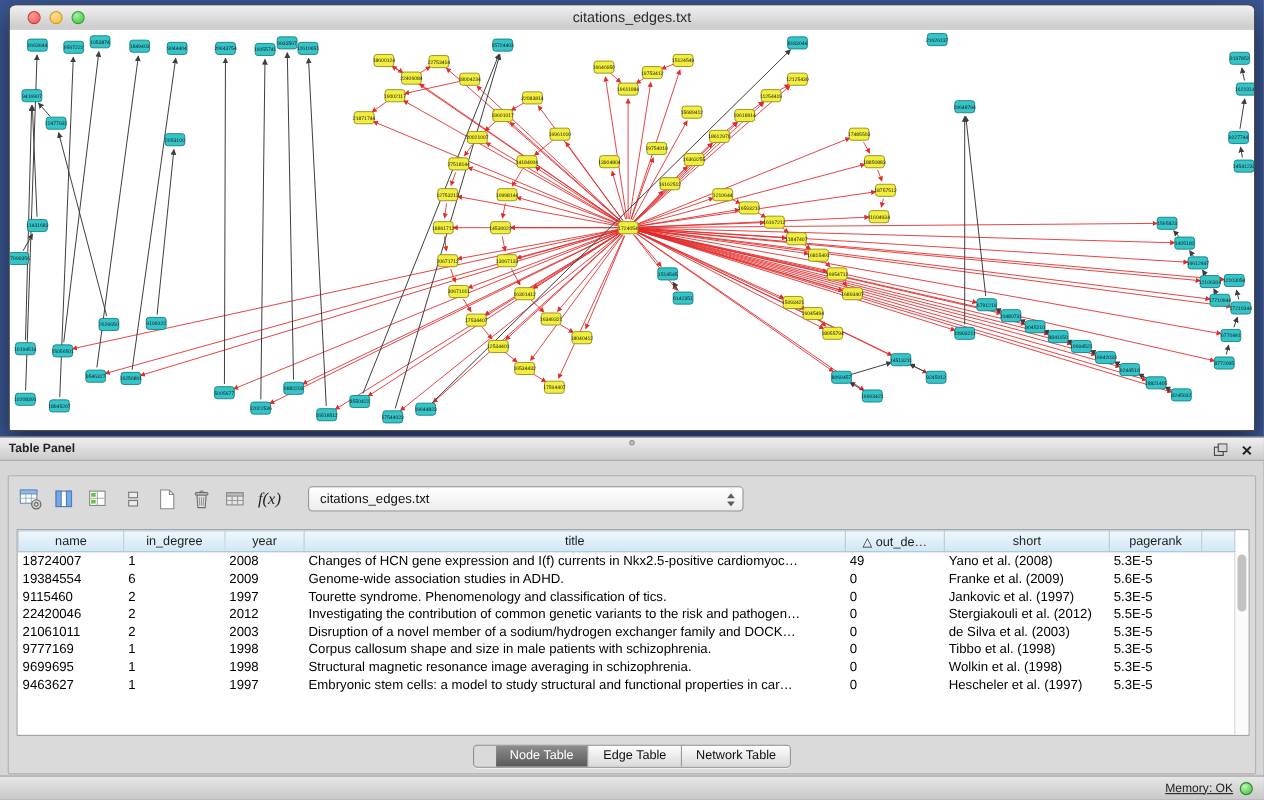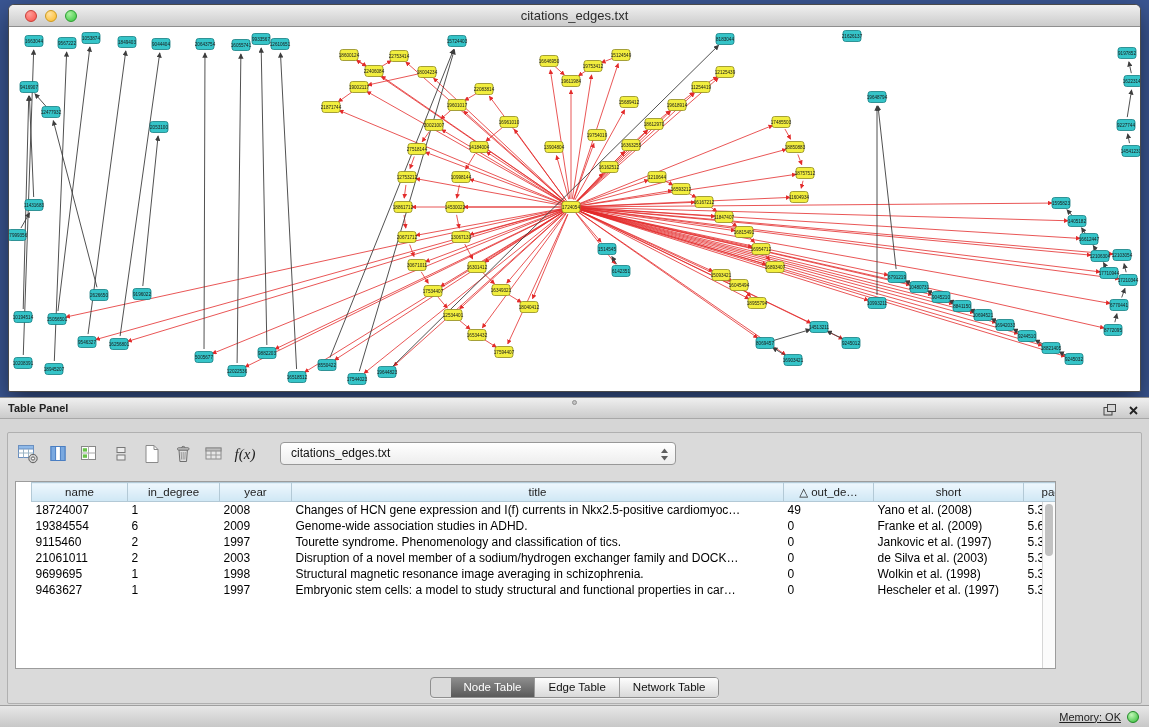--- a/index.html
+++ b/index.html
@@ -45,22 +45,22 @@
   .fx { font-family:"Liberation Serif", serif; font-style:italic; font-size:15px; color:#222; }
 
   .dropdown {
     position:absolute; left:272px; top:9px; width:396px; height:23px;
     background:linear-gradient(#ffffff,#ededed); border:1px solid #989898; border-radius:4px;
     font-size:12px; line-height:21px; padding-left:10px; color:#111;
   }
   .dd-stepper { position:absolute; right:6px; top:4px; }
 
   .table-wrap {
-    position:absolute; left:7px; top:48px; width:1041px; height:188px;
-    background:#fff; border:1px solid #9c9c9c; overflow:hidden;padding-left:15px;
+    position:absolute; left:7px; top:48px; width:1121px; height:188px;
+    background:#fff; border:1px solid #9c9c9c; overflow:hidden;
   }
   table.grid { border-collapse:collapse; table-layout:fixed; width:1106px; }
   table.grid th {
     background:linear-gradient(#eef7fd,#cfe7f5); border:1px solid #b3c9d6;
     font-size:11.5px; font-weight:normal; height:19px; padding:0 4px; color:#1d1d1d;
     white-space:nowrap; overflow:hidden; text-align:center;
   }
   table.grid td {
     font-size:12px; height:16px; padding:0 4px; white-space:nowrap; overflow:hidden;
     color:#000; text-align:left;
@@ -887,26 +887,46 @@
               <td>9115460</td>
               <td>2</td>
               <td>1997</td>
               <td>Tourette syndrome. Phenomenology and classification of tics.</td>
               <td>0</td>
               <td class="c-short">Jankovic et al. (1997)</td>
               <td>5.3E-5</td>
               <td></td>
             </tr>
             <tr>
+              <td>22420046</td>
+              <td>2</td>
+              <td>2012</td>
+              <td>Investigating the contribution of common genetic variants to the risk and pathogen…</td>
+              <td>0</td>
+              <td class="c-short">Stergiakouli et al. (2012)</td>
+              <td>5.5E-5</td>
+              <td></td>
+            </tr>
+            <tr>
               <td>21061011</td>
               <td>2</td>
               <td>2003</td>
               <td>Disruption of a novel member of a sodium/hydrogen exchanger family and DOCK…</td>
               <td>0</td>
               <td class="c-short">de Silva et al. (2003)</td>
+              <td>5.3E-5</td>
+              <td></td>
+            </tr>
+            <tr>
+              <td>9777169</td>
+              <td>1</td>
+              <td>1998</td>
+              <td>Corpus callosum shape and size in male patients with schizophrenia.</td>
+              <td>0</td>
+              <td class="c-short">Tibbo et al. (1998)</td>
               <td>5.3E-5</td>
               <td></td>
             </tr>
             <tr>
               <td>9699695</td>
               <td>1</td>
               <td>1998</td>
               <td>Structural magnetic resonance image averaging in schizophrenia.</td>
               <td>0</td>
               <td class="c-short">Wolkin et al. (1998)</td>

